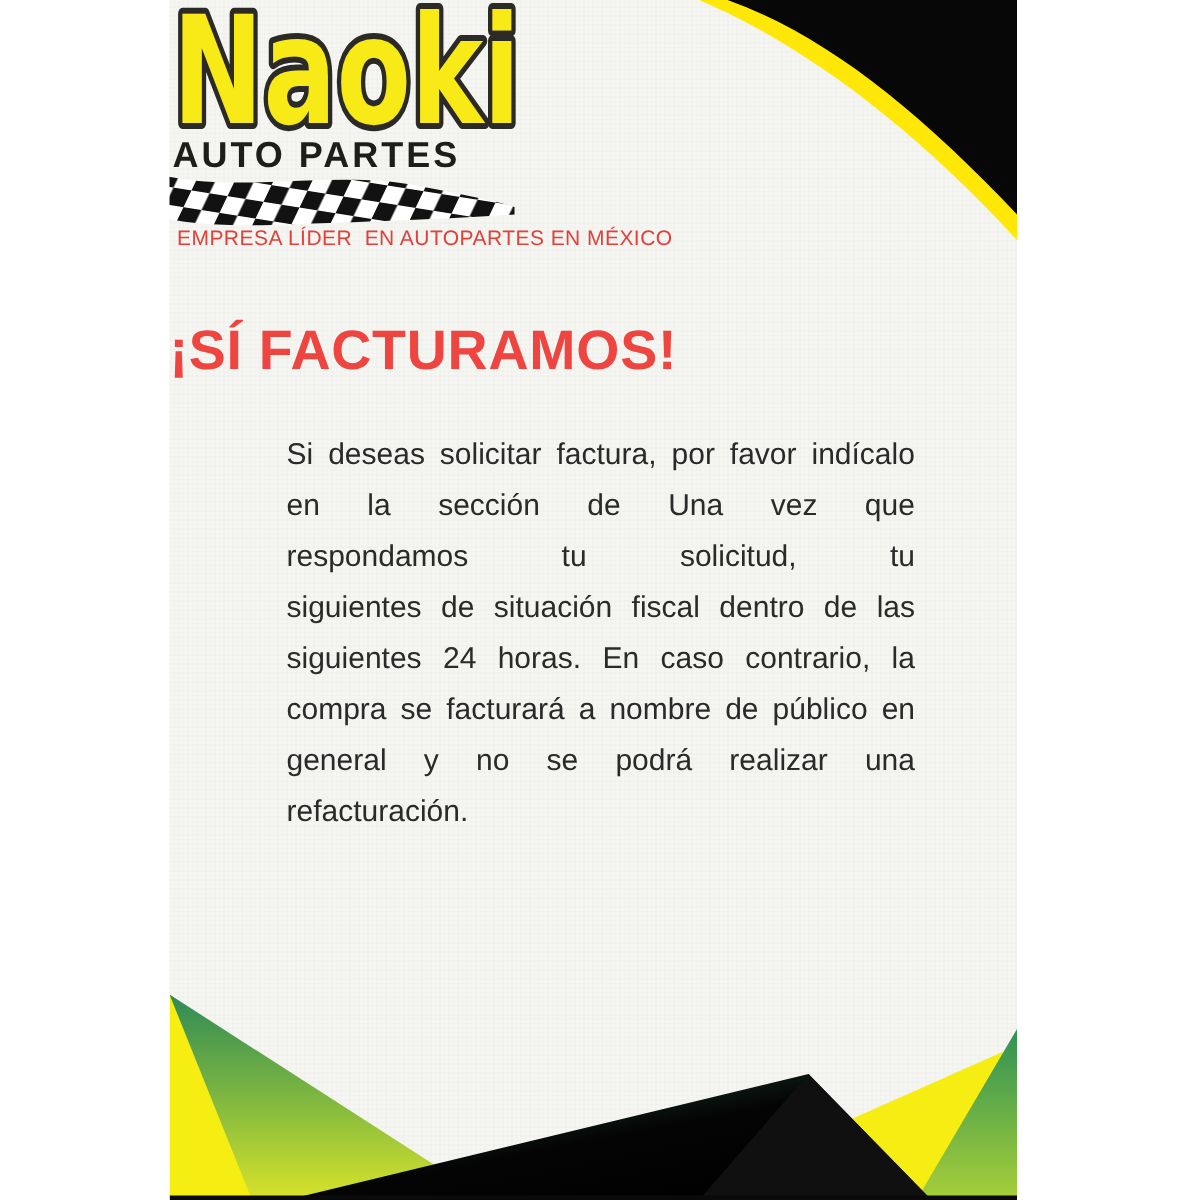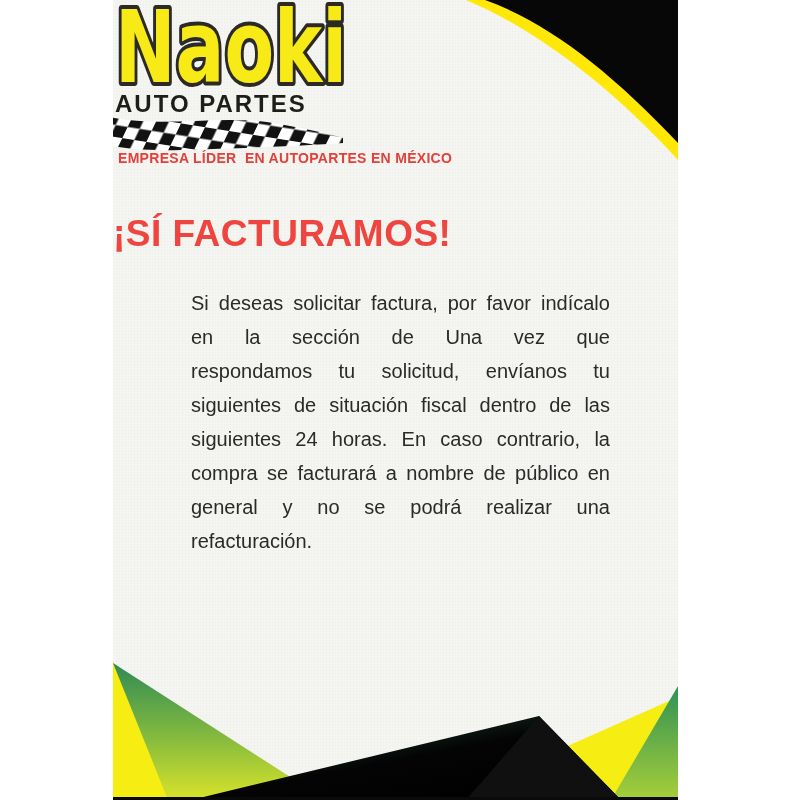--- a/index.html
+++ b/index.html
@@ -60,21 +60,21 @@
     top: 112px;
     width: 240px;
     height: 42px;
     display: block;
   }
   .brand-tagline {
     position: absolute;
     left: 5px;
     top: 150px;
     font-size: 14px;
-    font-weight: bold;
+    font-weight: normal;
     letter-spacing: 0.3px;
     color: #e2403a;
     white-space: pre;
     text-align: right;
   }
   .heading {
     position: absolute;
     left: 0;
     right: 0;
     top: 213px;
@@ -162,21 +162,21 @@
                L 234,31 C 192,34 132,36 72,38 C 36,39 10,36 0,33 Z" fill="url(#chk)"></path>
     </svg>
 
     <div class="brand-tagline">EMPRESA LÍDER  EN AUTOPARTES EN MÉXICO</div>
 
     <div class="heading">¡SÍ FACTURAMOS!</div>
 
     <div class="body-paragraph">
         <div class="jline"><span>Si</span><span>deseas</span><span>solicitar</span><span>factura,</span><span>por</span><span>favor</span><span>indícalo</span></div>
         <div class="jline"><span>en</span><span>la</span><span>sección</span><span>de</span><span>Una</span><span>vez</span><span>que</span></div>
-        <div class="jline"><span>respondamos</span><span>tu</span><span>solicitud,</span><span>envíanos</span><span>tu</span></div>
+        <div class="jline"><span>respondamos</span><span>tu</span><span>solicitud,</span><span>tu</span></div>
         <div class="jline"><span>siguientes</span><span>de</span><span>situación</span><span>fiscal</span><span>dentro</span><span>de</span><span>las</span></div>
         <div class="jline"><span>siguientes</span><span>24</span><span>horas.</span><span>En</span><span>caso</span><span>contrario,</span><span>la</span></div>
         <div class="jline"><span>compra</span><span>se</span><span>facturará</span><span>a</span><span>nombre</span><span>de</span><span>público</span><span>en</span></div>
         <div class="jline"><span>general</span><span>y</span><span>no</span><span>se</span><span>podrá</span><span>realizar</span><span>una</span></div>
         <div class="jline last"><span>refacturación.</span></div>
       </div>
 
   </div>
 </div>
 

